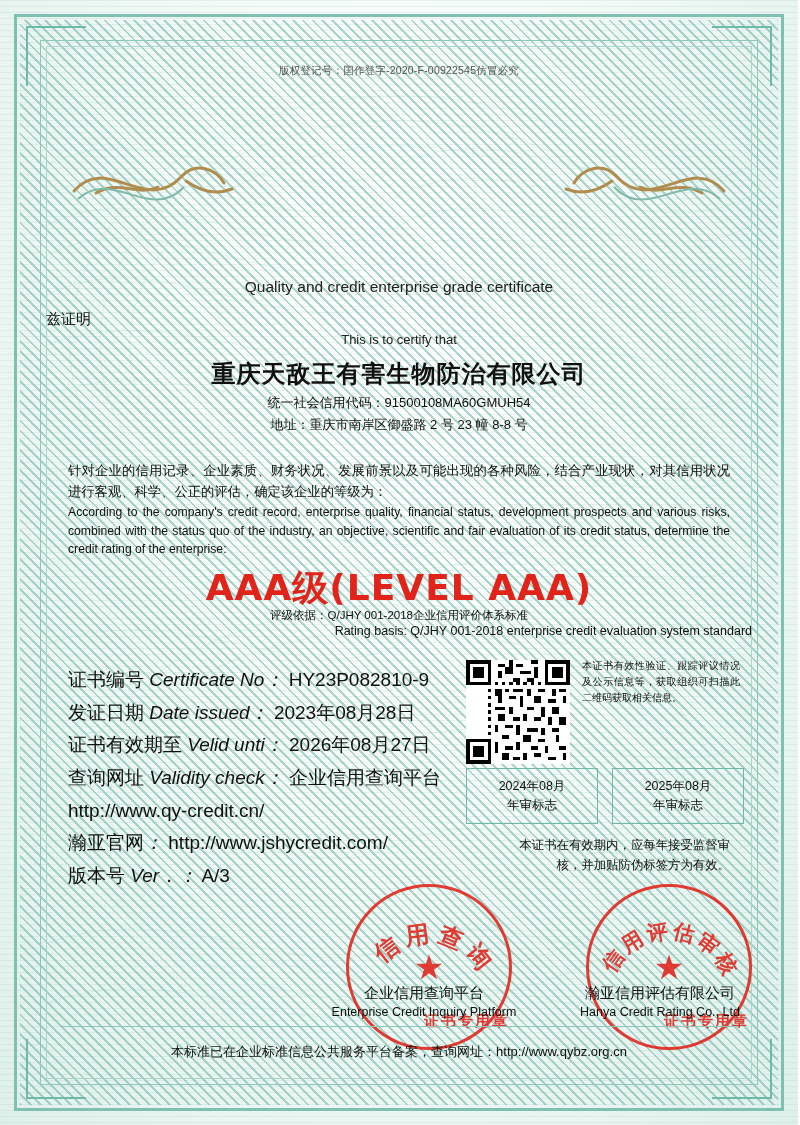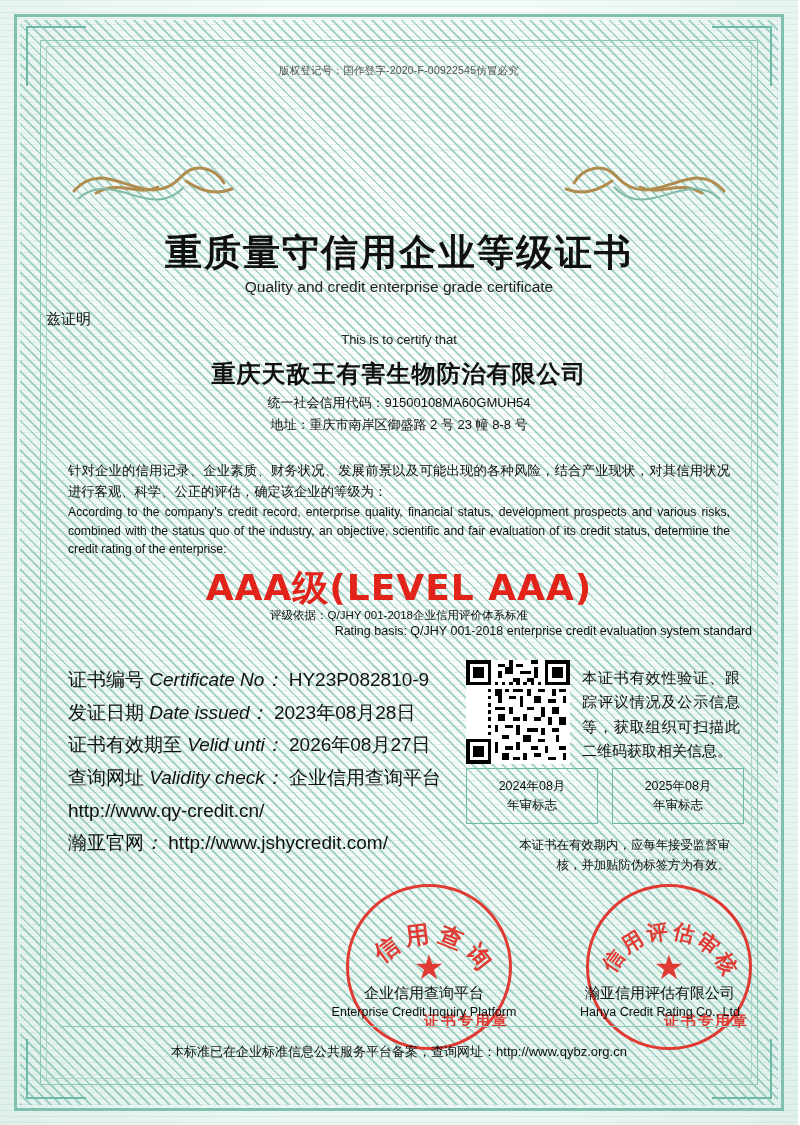--- a/index.html
+++ b/index.html
@@ -124,21 +124,21 @@
 
   
   .qr{
     position:absolute;top:614px;left:420px;width:104px;height:104px;
     background:#fff;
   }
   .qr canvas,.qr svg{display:block;}
 
   .side-note{
     position:absolute;top:612px;left:536px;width:158px;
-    font-size:15px;color:#111;line-height:1.62;text-align:justify;margin-top:8px;
+    font-size:10px;color:#111;line-height:1.62;text-align:justify;
   }
 
   .year-boxes{position:absolute;top:722px;left:420px;width:276px;height:56px;}
   .ybox{
     position:absolute;top:0;width:130px;height:54px;
     border:1px solid #6fb9a7;
     display:flex;flex-direction:column;align-items:center;justify-content:center;
     font-size:12.5px;color:#111;line-height:1.5;
   }
   .ybox.b1{left:0;}
@@ -239,21 +239,20 @@
           <path d="M202,48 C170,10 130,72 95,34 C80,18 60,26 52,40"></path>
           <path d="M180,50 C155,36 140,54 118,44"></path>
           <path d="M90,38 C76,48 60,52 44,46"></path>
         </g>
         <g fill="none" stroke="#7fb9a8" stroke-width="2">
           <path d="M198,56 C164,24 126,80 92,44"></path>
         </g>
       </svg>
     </div>
 
-    <div class="title-cn">重质量守信用企业等级证书</div>
     <div class="title-en">Quality and credit enterprise grade certificate</div>
 
     <div class="certify-cn">兹证明</div>
     <div class="certify-en">This is to certify that</div>
 
     <div class="company">重庆天敌王有害生物防治有限公司</div>
     <div class="usci">
       <span>统一社会信用代码：</span><span>91500108MA60GMUH54</span>
     </div>
     <div class="addr">
@@ -289,20 +288,25 @@
         <span>查询网址</span>
         <span class="lbl-en">Validity check：</span>
         <span>企业信用查询平台</span>
       </div>
       <div class="row">
         <span>http://www.qy-credit.cn/</span>
       </div>
       <div class="row">
         <span>瀚亚官网</span><span class="lbl-en">：</span>
         <span>http://www.jshycredit.com/</span>
+      </div>
+      <div class="row">
+        <span>版本号</span>
+        <span class="lbl-en">Ver．：</span>
+        <span>A/3</span>
       </div>
     </div>
 
     <div class="qr">
       <svg width="104" height="104" viewBox="0 0 29 29" shape-rendering="crispEdges">
         <rect width="29" height="29" fill="#fff"></rect>
         <g fill="#000">
 
           <rect x="0" y="0" width="7" height="1"></rect>
             <rect x="0" y="6" width="7" height="1"></rect>

